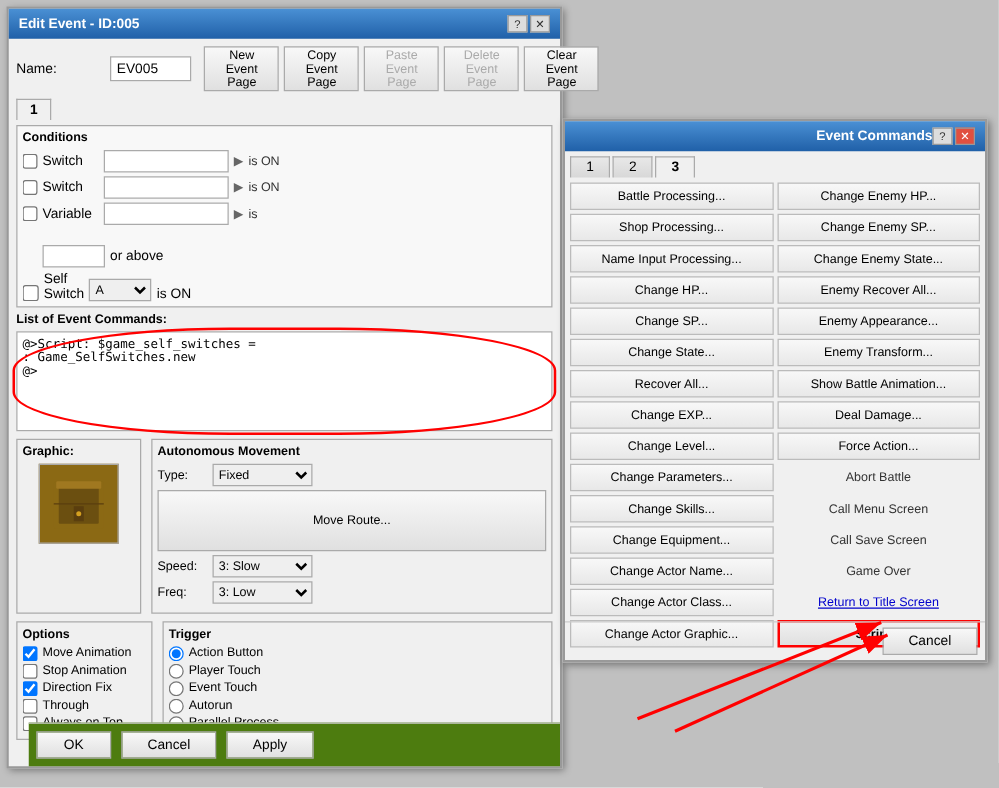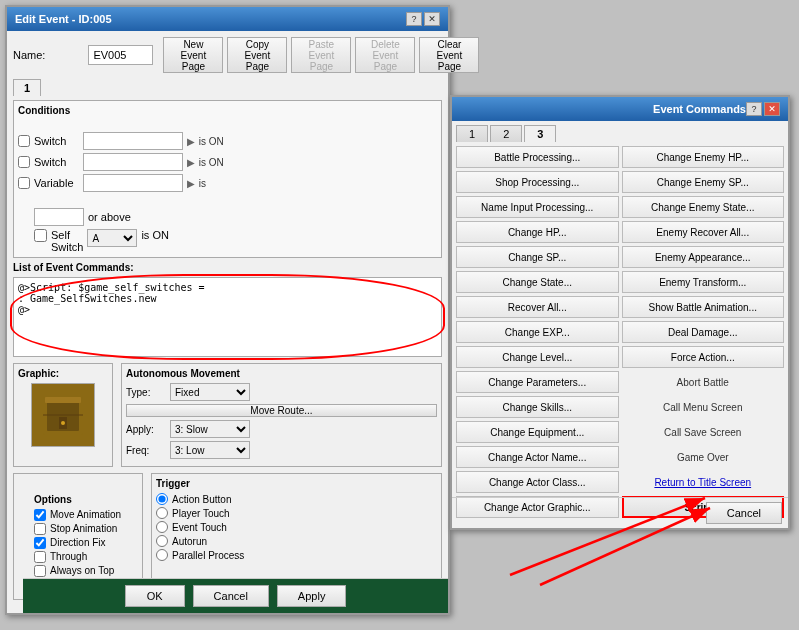--- a/index.html
+++ b/index.html
@@ -124,21 +124,21 @@
     
     .conditions-box {
       border: 1px solid #aaa;
       padding: 4px;
       margin-bottom: 4px;
       background: #f8f8f8;
     }
     .conditions-title {
       font-size: 10px;
       font-weight: bold;
-      margin-bottom: 16px;
+      margin-bottom: 4px;
     }
     .condition-row {
       display: flex;
       align-items: center;
       gap: 4px;
       margin-bottom: 3px;
     }
     .condition-row input[type="checkbox"] {
       width: 12px;
       height: 12px;
@@ -174,24 +174,23 @@
       width: 50px;
       height: 18px;
       border: 1px solid #aaa;
       font-size: 10px;
       padding: 1px 2px;
     }
 
     
     .self-switch-row {
       display: flex;
-      align-items: flex-start;
+      align-items: flex-end;
       gap: 4px;
       margin-top: 2px;
-      margin-left: 16px;
     }
     .self-switch-select {
       width: 50px;
       height: 18px;
       border: 1px solid #aaa;
       font-size: 10px;
     }
 
     
     .event-commands-list {
@@ -260,37 +259,37 @@
     }
     .auto-select {
       height: 18px;
       border: 1px solid #aaa;
       font-size: 10px;
       width: 80px;
     }
     .move-route-btn {
       background: linear-gradient(to bottom, #f8f8f8, #e0e0e0);
       border: 1px solid #aaa;
-      padding: 0 8px;
+      padding: 18px 8px;
       font-size: 10px;
       cursor: pointer;
       width: 100%;
       margin-bottom: 3px;
     }
 
     
     .options-trigger-section {
       display: flex;
       gap: 8px;
       margin-top: 6px;
     }
     .options-box {
       border: 1px solid #aaa;
-      padding: 20px;
-      width: 130px;
+      padding: 4px;
+      width: 109px;
     }
     .options-title {
       font-size: 10px;
       font-weight: bold;
       margin-bottom: 4px;
     }
     .option-row {
       display: flex;
       align-items: flex-start;
       gap: 4px;
@@ -308,45 +307,43 @@
       padding: 4px;
       flex: 1;
     }
     .trigger-title {
       font-size: 10px;
       font-weight: bold;
       margin-bottom: 4px;
     }
     .trigger-row {
       display: flex;
-      align-items: center;
       gap: 4px;
       margin-bottom: 2px;
     }
     .trigger-row input[type="radio"] {
       width: 12px;
       height: 12px;
     }
     .trigger-label {
       font-size: 10px;
     }
 
     
     .bottom-buttons {
       display: flex;
-      justify-content: center;
       gap: 8px;
       margin-top: 8px;
       padding: 6px;
       border-top: 1px solid #ccc;
       position: absolute;
       bottom: 0;
       left: 16px;
       right: 0;
-      background: #14532d;
+      background: #4d7c0f;
     }
     .bottom-btn {
       background: linear-gradient(to bottom, #f8f8f8, #e0e0e0);
       border: 1px solid #aaa;
       padding: 4px 20px;
       font-size: 11px;
       cursor: pointer;
       min-width: 60px;
     }
 
@@ -551,21 +548,21 @@
           <span class="auto-label">Type:</span>
           <select class="auto-select">
             <option>Fixed</option>
             <option>Random</option>
             <option>Approach</option>
             <option>Custom</option>
           </select>
         </div>
         <button class="move-route-btn">Move Route...</button>
         <div class="auto-row">
-          <span class="auto-label">Apply:</span>
+          <span class="auto-label">Speed:</span>
           <select class="auto-select">
             <option>1: Slowest</option>
             <option>2: Slower</option>
             <option selected="">3: Slow</option>
             <option>4: Fast</option>
             <option>5: Faster</option>
             <option>6: Fastest</option>
           </select>
         </div>
         <div class="auto-row">

